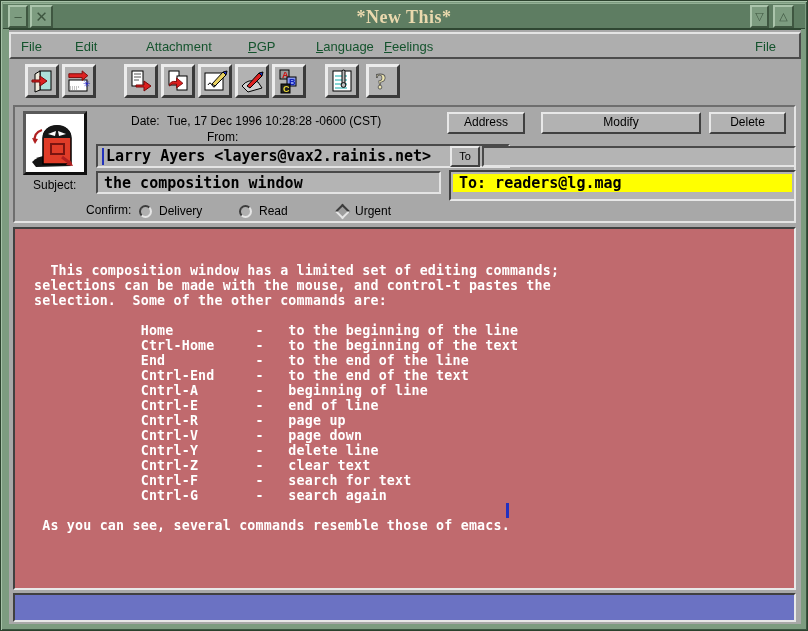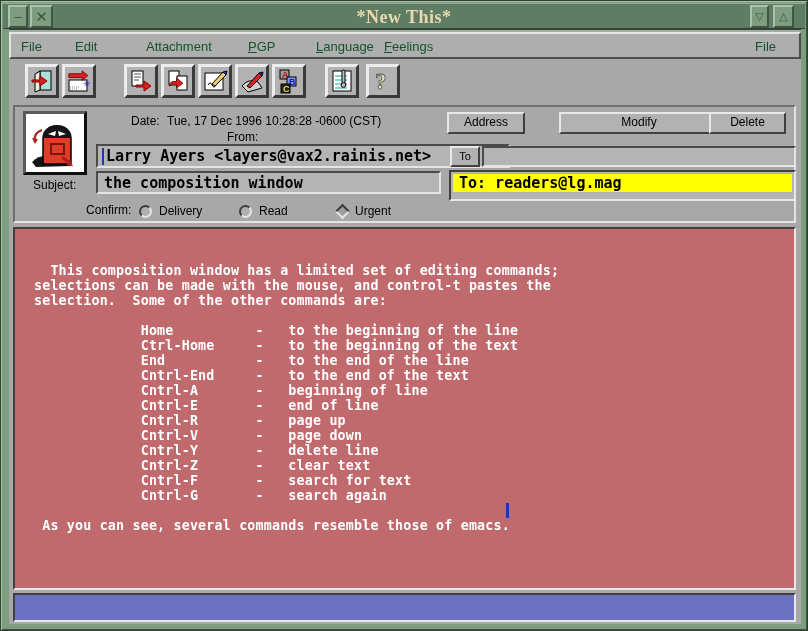--- a/index.html
+++ b/index.html
@@ -178,21 +178,21 @@
           <rect x="25" y="30" width="13" height="10" fill="none" stroke="#7a1410" stroke-width="2"></rect>
           <path d="M16 16 q-9 3 -7 12" fill="none" stroke="#b02020" stroke-width="2.2"></path>
           <path d="M6 24 l3 6 3 -5 z" fill="#b02020"></path>
           <path d="M36 43 l9 7" stroke="#b02020" stroke-width="3"></path>
           <path d="M47 52 l-7 -1 4 -5 z" fill="#b02020"></path>
         </svg>
       </div>
 
       <span class="label" style="left:116px;top:7px">Date:</span>
       <span class="label" style="left:152px;top:7px">Tue, 17 Dec 1996 10:28:28 -0600 (CST)</span>
-      <span class="label" style="left:212px;top:23px">From:</span>
+      <span class="label" style="left:192px;top:23px">From:</span>
 
       <div class="field" style="left:81px;top:37px;width:414px;height:24px;line-height:21px">
         <span class="fcursor"></span>
         <span style="margin-left:2px">Larry Ayers &lt;layers@vax2.rainis.net&gt;</span>
       </div>
 
       <span class="label" style="left:18px;top:71px">Subject:</span>
       <div class="field" style="left:81px;top:64px;width:345px;height:23px;line-height:20px">
         <span>the composition window</span>
       </div>
@@ -202,21 +202,21 @@
         <span class="radio"></span><span class="optlabel">Delivery</span>
       </span>
       <span style="left: 224px; top: 94px; position: absolute;">
         <span class="radio"></span><span class="optlabel">Read</span>
       </span>
       <span style="left: 322px; top: 94px; position: absolute;">
         <span class="diamond"></span><span class="optlabel">Urgent</span>
       </span>
 
       <div class="mbtn" style="left:432px;top:5px;width:78px;height:22px">Address</div>
-      <div class="mbtn" style="left:544px;top:5px;width:160px;height:22px">Modify</div>
+      <div class="mbtn" style="left:526px;top:5px;width:160px;height:22px">Modify</div>
       <div class="mbtn" style="left:694px;top:5px;width:77px;height:22px">Delete</div>
 
       <div class="mbtn" style="left:435px;top:39px;width:30px;height:21px;font-size:11px;line-height:16px">To</div>
       <div class="field" style="left:467px;top:39px;width:314px;height:21px;line-height:17px">
         <span></span>
       </div>
 
       <div class="reclist sunken" style="left:434px;top:63px;width:347px;height:31px">
         <div class="recrow">To: readers@lg.mag</div>
       </div>

